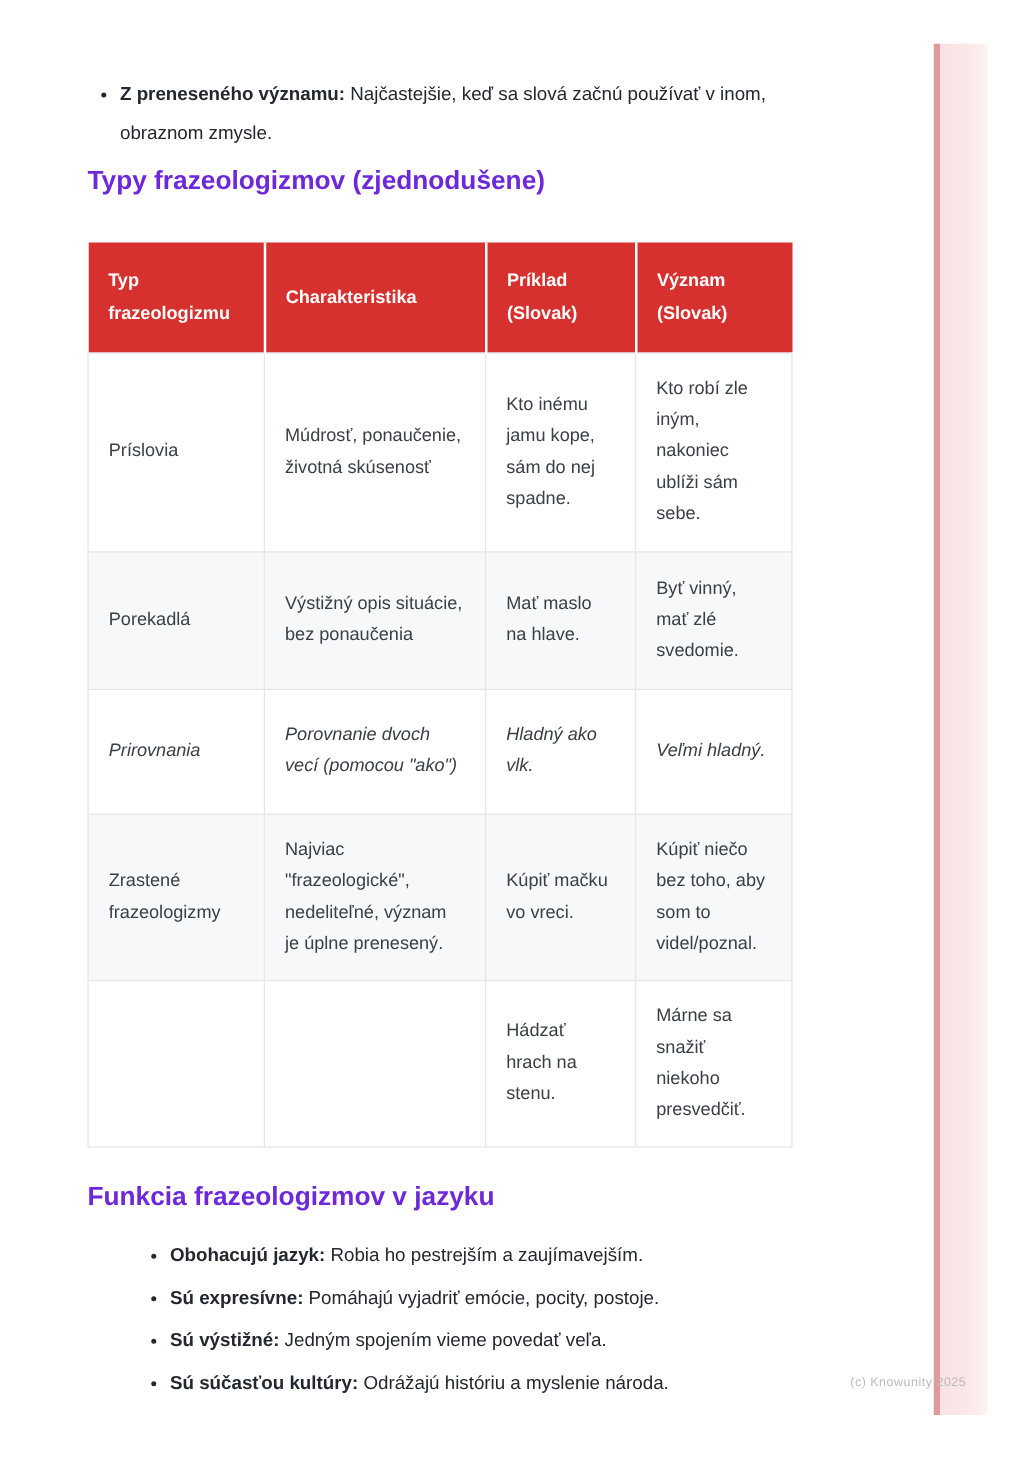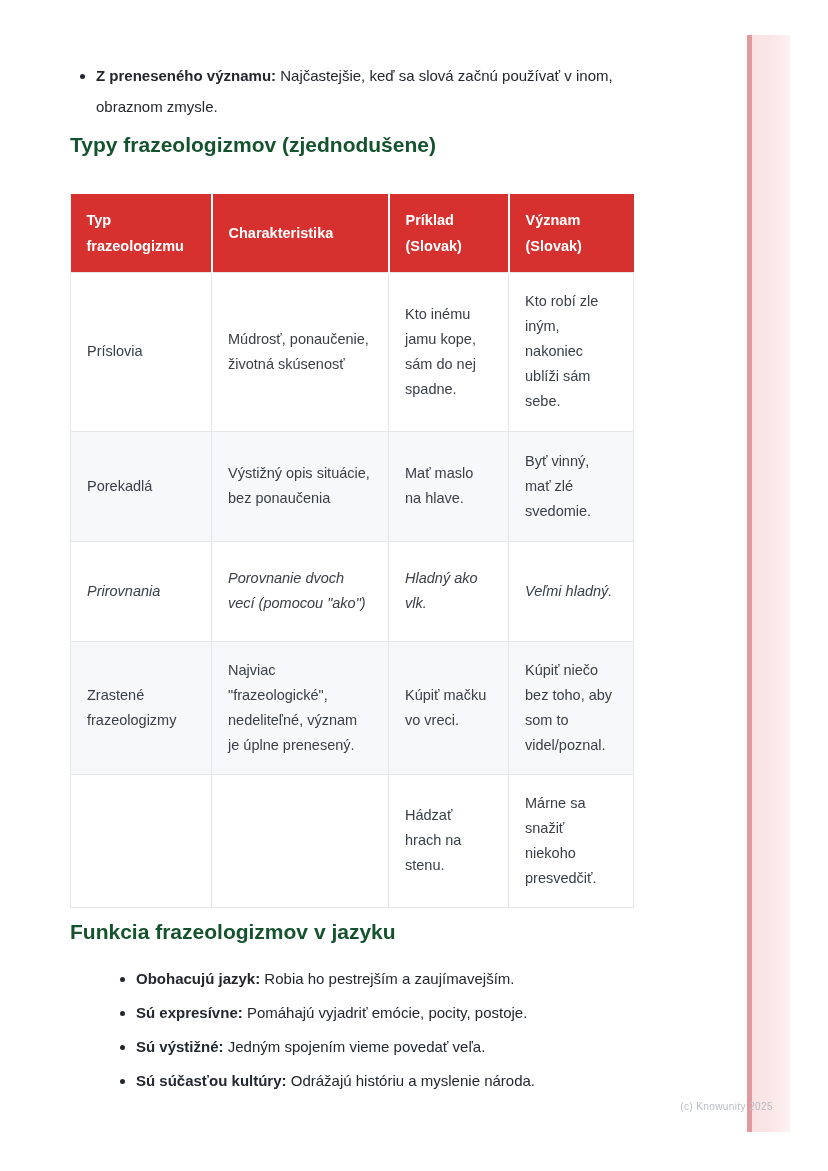--- a/index.html
+++ b/index.html
@@ -44,28 +44,28 @@
   ul.func-list {
     margin-top: 22px;
     line-height: 21px;
   }
   ul.func-list li {
     margin-bottom: 13px;
     margin-left: 40px;
   }
   .b { font-weight: bold; }
   h2.section-heading {
-    color: #14532d;
+    color: #6d28d9;
     font-size: 21px;
     font-weight: bold;
     line-height: 28px;
     margin: 0;
   }
   #heading-types { margin-top: 9px; }
-  #heading-function { margin-top: 10px; }
+  #heading-function { margin-top: 26px; }
   table.types-table {
     border-collapse: collapse;
     table-layout: fixed;
     width: 563px;
     margin-top: 35px;
   }
   table.types-table col.c1 { width: 141px; }
   table.types-table col.c2 { width: 177px; }
   table.types-table col.c3 { width: 120px; }
   table.types-table col.c4 { width: 125px; }
@@ -75,21 +75,21 @@
     font-weight: 600;
     font-size: 14.5px;
     line-height: 26px;
     text-align: left;
     padding: 12px 16px;
     vertical-align: middle;
   }
   table.types-table th + th {
     border-left: 2px solid #ffffff;
   }
-  table.types-table tr.hrow { height: 78px; }
+  table.types-table tr.hrow { height: 88px; }
   table.types-table td {
     border: 1px solid #e4e6ea;
     padding: 16px;
     font-size: 14.5px;
     line-height: 25px;
     vertical-align: middle;
     color: #3a4048;
   }
   table.types-table tr.alt td { background: #f7f8fa; }
   tr.r1 { height: 159px; }

